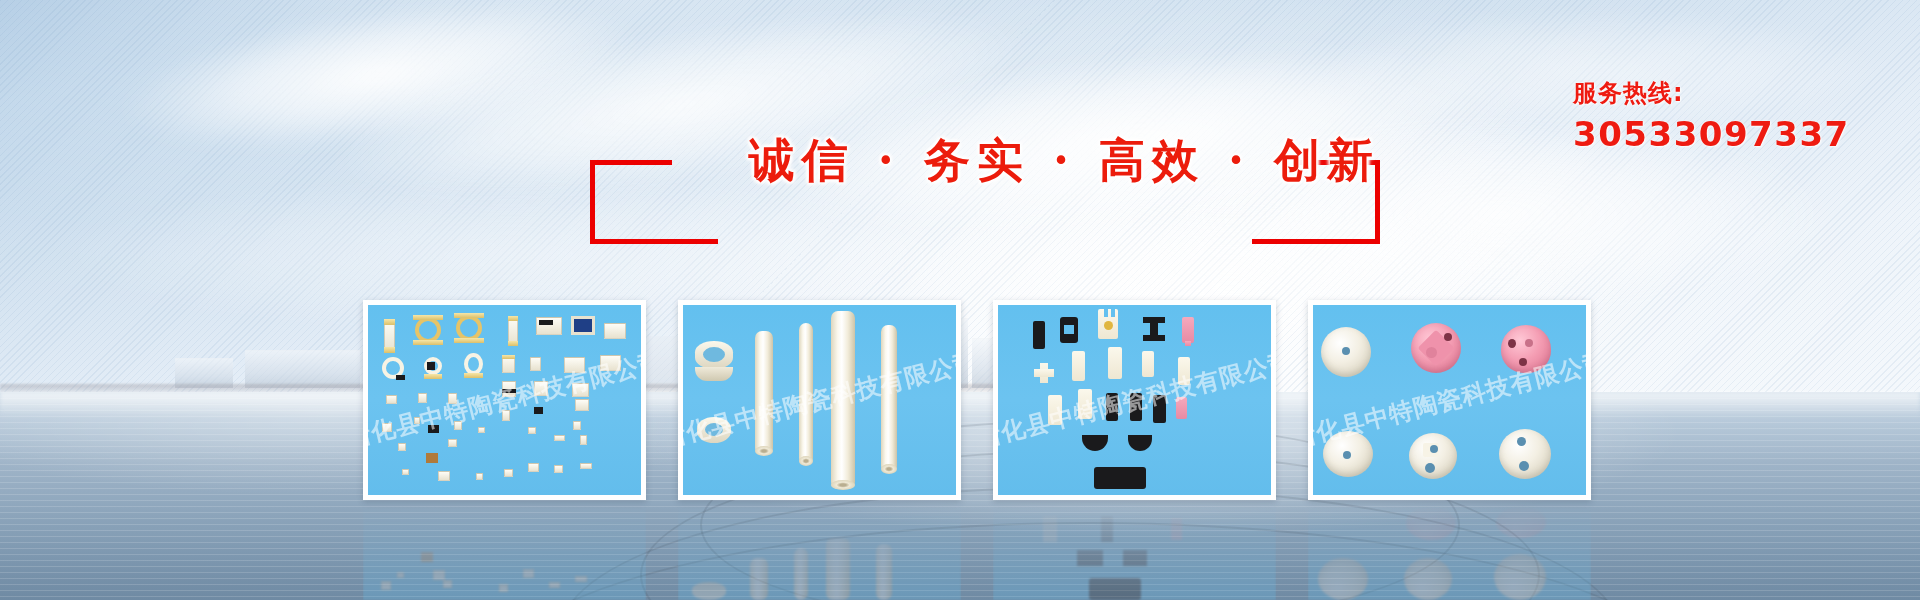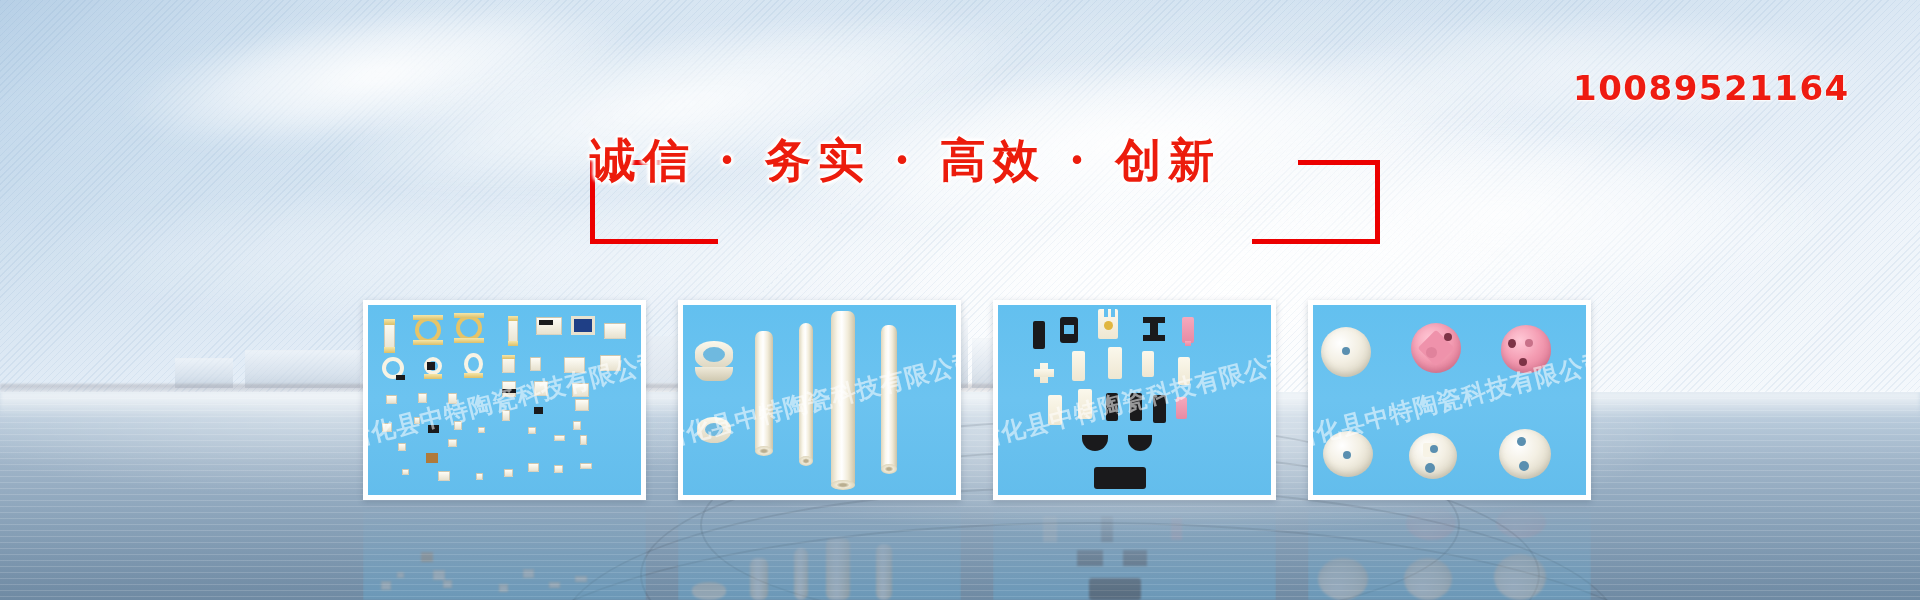--- a/index.html
+++ b/index.html
@@ -101,21 +101,21 @@
   .brk { position:absolute; background:#ec0000; }
   .brk-l-h { left:0;    top:32px;  width:82px; height:5px; }
   .brk-l-v { left:0;    top:32px;  width:5px;  height:84px; }
   .brk-l-b { left:0;    top:111px; width:128px;height:5px; }
   .brk-r-h { right:0;   top:32px;  width:82px; height:5px; }
   .brk-r-v { right:0;   top:32px;  width:5px;  height:84px; }
   .brk-r-b { right:0;   top:111px; width:128px;height:5px; }
 
   .slogan-cn {
     position:absolute; left:0; top:0; width:790px;
-    text-align:left;
+    text-align:right;
     font-family:"DejaVu Serif", serif;
     font-size:46px; font-weight:700; color:#ec1c0c;
     letter-spacing:7px;
     line-height:64px;
     text-shadow:
       0 0 2px #fff, 0 0 4px #fff, 0 0 7px #fff,
       2px 2px 3px rgba(255,255,255,.95), -2px -2px 3px rgba(255,255,255,.95),
       2px -2px 3px rgba(255,255,255,.9), -2px 2px 3px rgba(255,255,255,.9);
     white-space:nowrap;
   }
@@ -271,21 +271,22 @@
     <div class="brk brk-l-h"></div>
     <div class="brk brk-l-v"></div>
     <div class="brk brk-l-b"></div>
     <div class="brk brk-r-h"></div>
     <div class="brk brk-r-v"></div>
     <div class="brk brk-r-b"></div>
     <div class="slogan-cn">诚信 · 务实 · 高效 · 创新</div>
   </div>
 
   <div class="contact">
-    <div class="contact-phone">10089521164</div>
+    <div class="contact-label">服务热线:</div>
+    <div class="contact-phone">30533097337</div>
   </div>
 
   <div class="panels">
 
     <div class="panel p1">
       <div class="pinner">
         <div class="pc chip" style="left:16px; top:14px; width:11px; height:34px;"></div>
         <div class="pc gold" style="left:16px; top:14px; width:11px; height:6px;"></div>
         <div class="pc gold" style="left:16px; top:42px; width:11px; height:6px;"></div>
 

